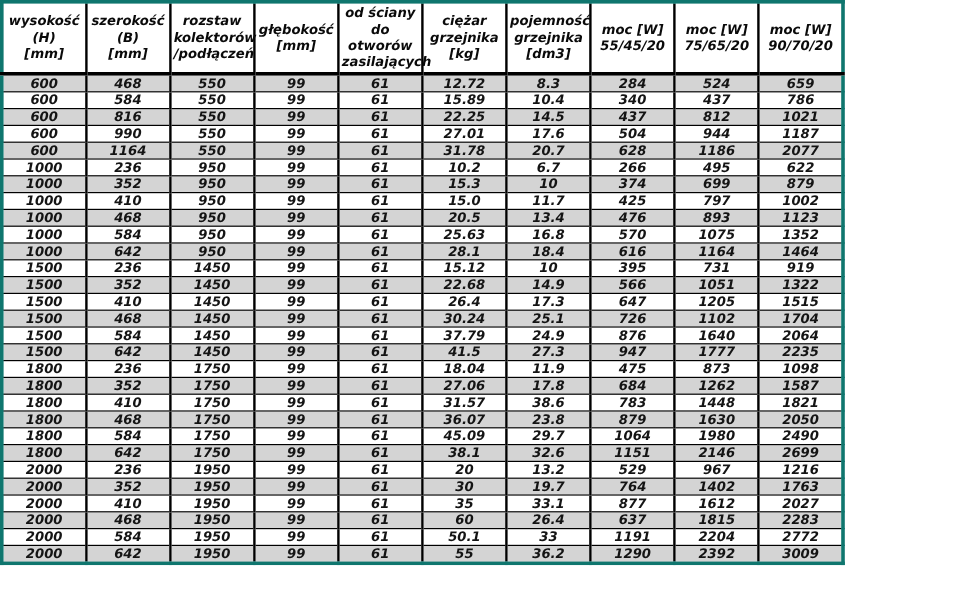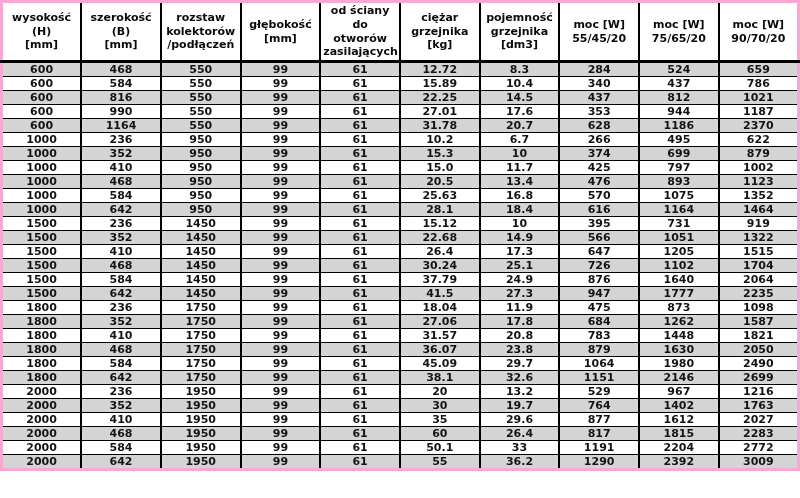--- a/index.html
+++ b/index.html
@@ -3,24 +3,25 @@
 <meta charset="utf-8">
 <style>
   * { box-sizing: border-box; }
   html, body {
     margin: 0;
     padding: 0;
     background: #ffffff;
     font-family: "DejaVu Sans", "Liberation Sans", sans-serif;
   }
   .spec-table {
-    width: 800px;
+    width: 704px;
     border-collapse: collapse;
     table-layout: fixed;
-    border: 3px solid #f9a8d4;
+    border: 3px solid #0f766e;
+    font-style: italic;
   }
   .spec-table th {
     background: #ffffff;
     color: #0a0a0a;
     font-weight: bold;
     font-size: 11px;
     line-height: 1.25;
     text-align: center;
     vertical-align: middle;
     height: 54px;
@@ -118,35 +119,35 @@
         <td>1021</td>
       </tr>
       <tr class="row-base">
         <td>600</td>
         <td>990</td>
         <td>550</td>
         <td>99</td>
         <td>61</td>
         <td>27.01</td>
         <td>17.6</td>
-        <td>353</td>
+        <td>504</td>
         <td>944</td>
         <td>1187</td>
       </tr>
       <tr class="row-alt">
         <td>600</td>
         <td>1164</td>
         <td>550</td>
         <td>99</td>
         <td>61</td>
         <td>31.78</td>
         <td>20.7</td>
         <td>628</td>
         <td>1186</td>
-        <td>2370</td>
+        <td>2077</td>
       </tr>
       <tr class="row-base">
         <td>1000</td>
         <td>236</td>
         <td>950</td>
         <td>99</td>
         <td>61</td>
         <td>10.2</td>
         <td>6.7</td>
         <td>266</td>
@@ -309,21 +310,21 @@
         <td>1262</td>
         <td>1587</td>
       </tr>
       <tr class="row-base">
         <td>1800</td>
         <td>410</td>
         <td>1750</td>
         <td>99</td>
         <td>61</td>
         <td>31.57</td>
-        <td>20.8</td>
+        <td>38.6</td>
         <td>783</td>
         <td>1448</td>
         <td>1821</td>
       </tr>
       <tr class="row-alt">
         <td>1800</td>
         <td>468</td>
         <td>1750</td>
         <td>99</td>
         <td>61</td>
@@ -381,34 +382,34 @@
         <td>1402</td>
         <td>1763</td>
       </tr>
       <tr class="row-base">
         <td>2000</td>
         <td>410</td>
         <td>1950</td>
         <td>99</td>
         <td>61</td>
         <td>35</td>
-        <td>29.6</td>
+        <td>33.1</td>
         <td>877</td>
         <td>1612</td>
         <td>2027</td>
       </tr>
       <tr class="row-alt">
         <td>2000</td>
         <td>468</td>
         <td>1950</td>
         <td>99</td>
         <td>61</td>
         <td>60</td>
         <td>26.4</td>
-        <td>817</td>
+        <td>637</td>
         <td>1815</td>
         <td>2283</td>
       </tr>
       <tr class="row-base">
         <td>2000</td>
         <td>584</td>
         <td>1950</td>
         <td>99</td>
         <td>61</td>
         <td>50.1</td>

